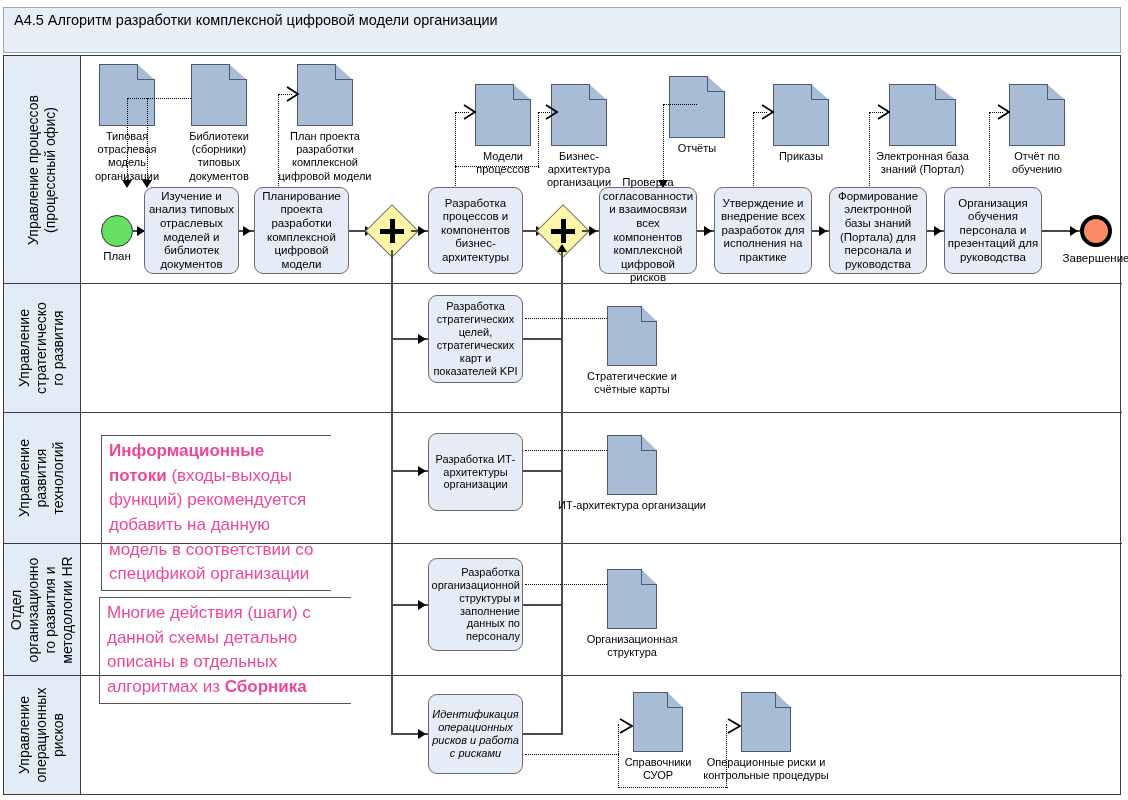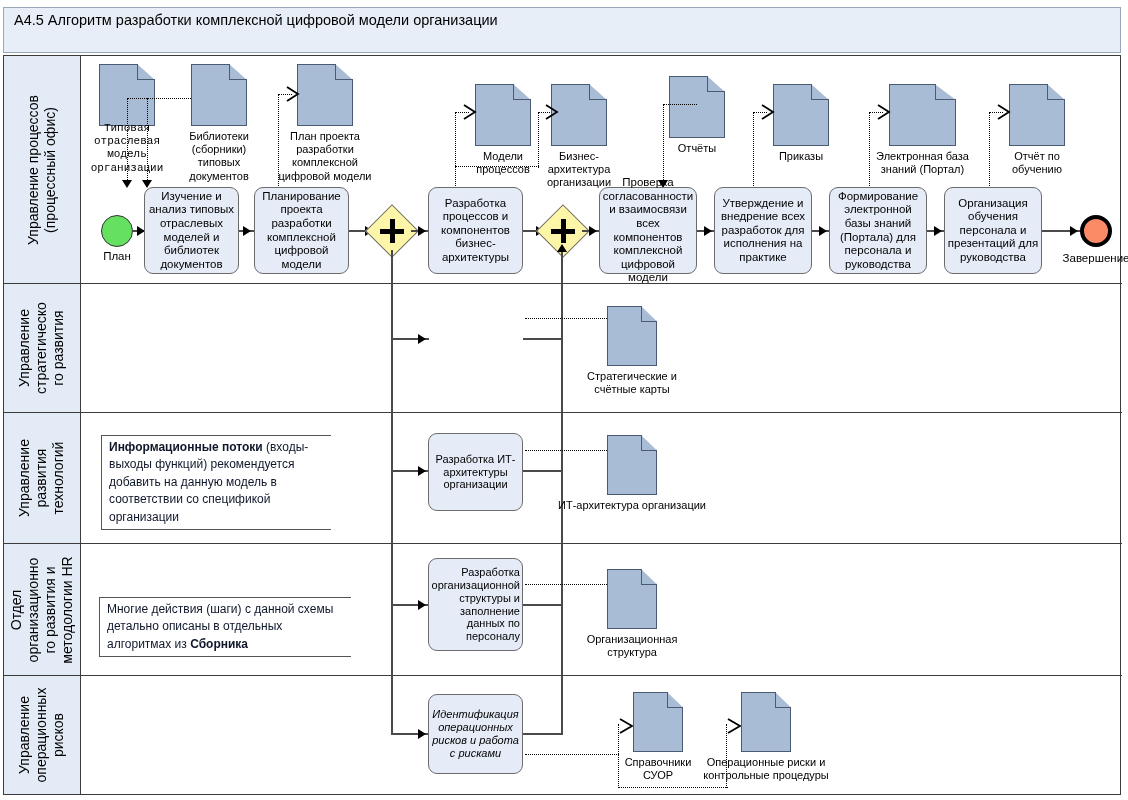--- a/index.html
+++ b/index.html
@@ -46,21 +46,21 @@
   .gw-plus{position:absolute;width:38px;height:38px;}
   .gw-plus:before,.gw-plus:after{content:"";position:absolute;background:#000;}
   .gw-plus:before{left:50%;top:7px;width:5px;height:24px;margin-left:-2.5px;}
   .gw-plus:after{top:50%;left:7px;height:5px;width:24px;margin-top:-2.5px;}
 
   .ev{position:absolute;border-radius:50%;box-sizing:border-box;}
   .ev.start{width:32px;height:32px;background:#66e060;border:1.6px solid #333;}
   .ev.end{width:32px;height:32px;background:#fb8a67;border:4.5px solid #000;}
   .ev-lbl{position:absolute;font-size:11.5px;text-align:center;white-space:nowrap;color:#000;}
 
-  .note{position:absolute;font-size:12px;line-height:1.45;color:#0f172a;
+  .note{position:absolute;font-size:17px;line-height:1.45;color:#ec4899;
     border-left:1.1px solid #555;border-top:1.1px solid #555;border-bottom:1.1px solid #555;
     padding:3px 6px 3px 7px;box-sizing:border-box;background:transparent;}
   .note b{font-weight:bold;}
 
   
   .ln{position:absolute;background:#4a4a4a;}
   .ln.h{height:1.6px;}
   .ln.v{width:1.6px;}
   .ar{position:absolute;width:0;height:0;}
   .ar.r{border-top:5px solid transparent;border-bottom:5px solid transparent;border-left:8px solid #000;}
@@ -86,21 +86,21 @@
     <div class="lane" style="top:0;height:228px;">
       <div class="lane-head">
         <div class="txt" style="white-space:pre;">Управление процессов
 (процессный офис)</div>
       </div>
       <div class="lane-body">
 
         <div class="doc" style="left:18px;top:8px;width:56px;height:62px;">
           <div class="shape"></div>
           <div class="fold"></div>
-          <div class="lbl wrap" style="top:58px;width:82px;font-family:Liberation Mono, monospace;">Типовая отраслевая модель организации</div>
+          <div class="lbl wrap" style="top:66px;width:82px;">Типовая отраслевая модель организации</div>
         </div>
         <div class="doc" style="left:110px;top:8px;width:56px;height:62px;">
           <div class="shape"></div>
           <div class="fold"></div>
           <div class="lbl wrap" style="top:66px;width:86px;">Библиотеки (сборники) типовых документов</div>
         </div>
         <div class="doc" style="left:216px;top:8px;width:56px;height:62px;">
           <div class="shape"></div>
           <div class="fold"></div>
           <div class="lbl wrap" style="top:66px;width:104px;">План проекта разработки комплексной цифровой модели</div>
@@ -211,21 +211,21 @@
 
         <div class="ln h" style="left:442px;top:174px;width:20px;"></div>
         <div class="ar r" style="left:455px;top:170px;"></div>
 
         <div class="gw" style="left:463px;top:156px;"></div>
         <div class="gw-plus" style="left:463px;top:156px;"></div>
 
         <div class="ln h" style="left:501px;top:174px;width:18px;"></div>
         <div class="ar r" style="left:508px;top:170px;"></div>
 
-        <div class="task t1" style="left:518px;top:131px;width:98px;height:87px;">Проверка согласованности и взаимосвязи всех компонентов комплексной цифровой модели</div>
+        <div class="task t1" style="left:518px;top:131px;width:98px;height:87px;">Проверка согласованности и взаимосвязи всех компонентов комплексной цифровой рисков</div>
 
         <div class="ln h" style="left:616px;top:174px;width:18px;"></div>
         <div class="ar r" style="left:623px;top:170px;"></div>
 
         <div class="task t1" style="left:633px;top:131px;width:98px;height:87px;">Утверждение и внедрение всех разработок для исполнения на практике</div>
 
         <div class="ln h" style="left:731px;top:174px;width:18px;"></div>
         <div class="ar r" style="left:738px;top:170px;"></div>
 
         <div class="task t1" style="left:748px;top:131px;width:98px;height:87px;">Формирование электронной базы знаний (Портала) для персонала и руководства</div>
@@ -252,20 +252,21 @@
         <div class="txt" style="white-space:pre;">Управление
 стратегическо
 го развития</div>
       </div>
       <div class="lane-body">
         <div class="ln v" style="left:310px;top:0;height:129px;"></div>
         <div class="ln v" style="left:480px;top:0;height:129px;"></div>
 
         <div class="ln h" style="left:310px;top:54px;width:38px;"></div>
         <div class="ar r" style="left:337px;top:50px;"></div>
+        <div class="task" style="left:347px;top:11px;width:95px;height:88px;">Разработка стратегических целей, стратегических карт и показателей KPI</div>
         <div class="ln h" style="left:442px;top:54px;width:40px;"></div>
 
         <div class="dot h" style="left:444px;top:34px;width:88px;"></div>
         <svg class="oarrow" style="left:528px;top:34px;width:24px;height:22px;">
             <path d="M1,1 L14,10 L2,18" stroke="#000" stroke-width="1.8" fill="none" stroke-dasharray="2 2"></path>
           </svg>
 
         <div class="doc" style="left:526px;top:22px;width:50px;height:60px;">
           <div class="shape"></div>
           <div class="fold"></div>

